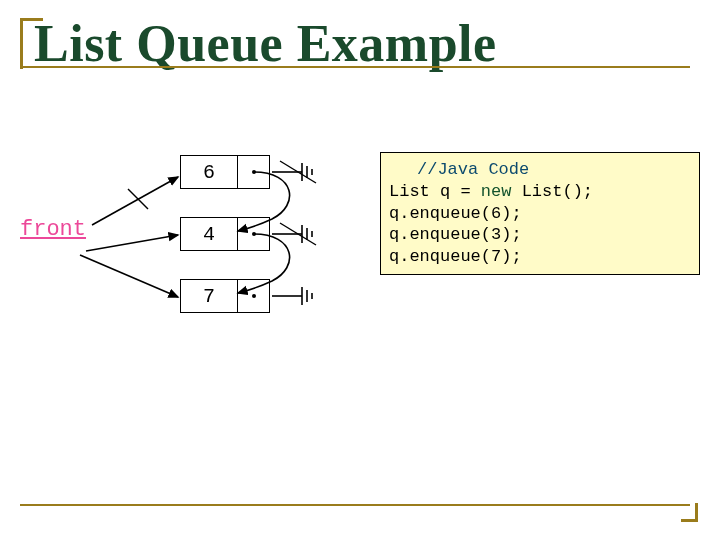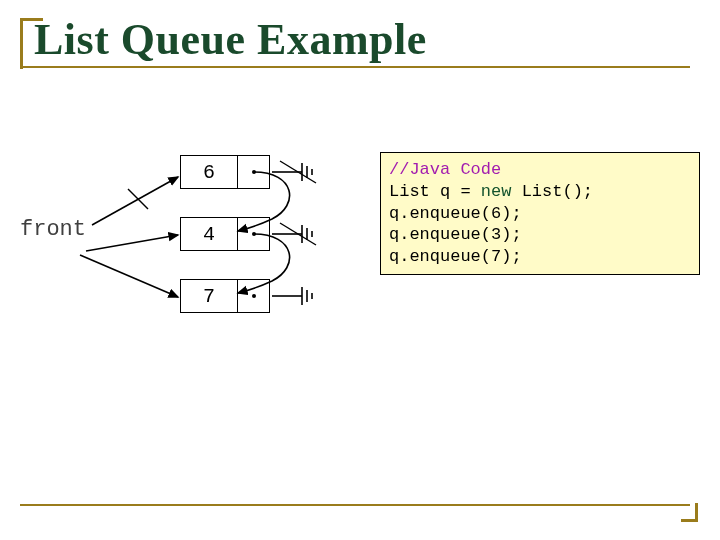--- a/index.html
+++ b/index.html
@@ -25,21 +25,21 @@
   .title-accent {
     position: absolute;
     left: -8px;
     top: 4px;
     width: 20px;
     height: 48px;
     border-left: 3px solid #9a7c1c;
     border-top: 3px solid #9a7c1c;
   }
   .title {
-    font-size: 44px;
+    font-size: 52px;
     color: #1a4a2c;
     margin: 0;
     padding-left: 6px;
     letter-spacing: 0.5px;
   }
   .title-underline {
     position: absolute;
     left: 20px;
     top: 66px;
     width: 670px;
@@ -55,21 +55,22 @@
     width: 330px;
     height: 220px;
   }
   .labels {
     position: absolute;
     left: 0;
     top: 62px;
     font-family: "Courier New", Courier, monospace;
     font-size: 22px;
     line-height: 1.15;
-    color: #404040;
+    color: #ec4899;
+    text-decoration: underline;
   }
   .node {
     position: absolute;
     left: 160px;
     width: 90px;
     height: 34px;
     display: flex;
   }
   .node .val {
     width: 58px;
@@ -114,21 +115,21 @@
     border: 1.5px solid #000;
     padding: 6px 8px;
     font-family: "Courier New", Courier, monospace;
     font-size: 17px;
     line-height: 1.28;
     white-space: pre;
     color: #000;
     box-sizing: border-box;
   }
   .codebox .kw-new { color: #14532d; }
-  .codebox .cmt { color: #a21caf; }
+  .codebox .cmt { color: #0c4a6e; margin-left: 28px; }
 
   
   .bottom-line {
     position: absolute;
     left: 20px;
     bottom: 34px;
     width: 670px;
     height: 0;
     border-top: 2px solid #9a7c1c;
   }

